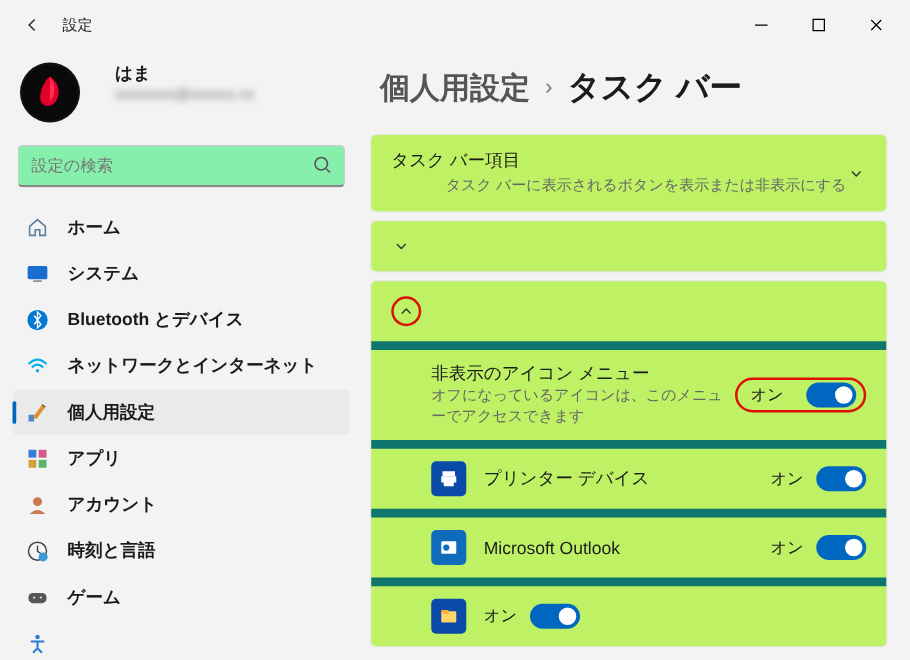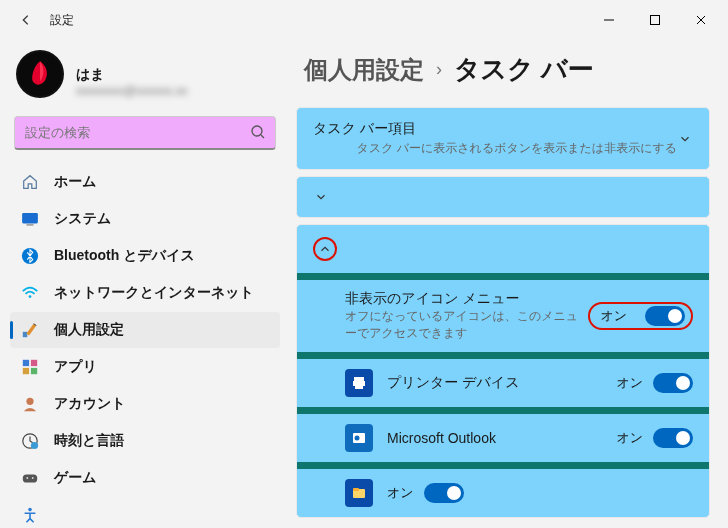--- a/index.html
+++ b/index.html
@@ -7,44 +7,44 @@
 
     .titlebar { height: 40px; display: flex; align-items: center; padding: 0 4px 0 14px; }
     .titlebar .back { width: 24px; height: 24px; display:flex;align-items:center;justify-content:center; color:#333; }
     .titlebar .title { margin-left: 12px; font-size: 12px; }
     .winctrl { margin-left: auto; display: flex; }
     .winctrl div { width: 46px; height: 32px; display:flex;align-items:center;justify-content:center; }
 
     .content { display: flex; height: calc(100% - 40px); }
 
     .sidebar { width: 290px; padding: 6px 10px 0 10px; }
-    .user { display:flex; align-items:flex-end; gap:12px; padding: 4px 6px 12px 6px; }
+    .user { display:flex; align-items:flex-start; gap:28px; padding: 4px 6px 12px 6px; }
     .avatar { width:48px; height:48px; border-radius:50%; background:#111; display:flex;align-items:center;justify-content:center; overflow:hidden;}
     .avatar svg{width:44px;height:44px;}
     .uname { font-size:14px; font-weight:600; }
     .uemail { font-size:12px; color:#777; filter:blur(3px); }
 
     .search { margin: 6px 4px 14px 4px; position:relative; }
-    .search input { width:100%; height:34px; border:1px solid #ccc; border-bottom:2px solid #888; border-radius:4px; background:#f0abfc; padding:0 34px 0 10px; font-size:13px; outline:none;}
+    .search input { width:100%; height:34px; border:1px solid #ccc; border-bottom:2px solid #888; border-radius:4px; background:#86efac; padding:0 34px 0 10px; font-size:13px; outline:none;}
     .search .sicon{ position:absolute; right:10px; top:8px; color:#555;}
 
     .nav { display:flex; flex-direction:column; gap:1px; }
     .nav-item { display:flex; align-items:center; gap:14px; height:36px; padding:0 10px; border-radius:4px; cursor:pointer; position:relative;}
     .nav-item.active { background:#eaeaea; }
     .nav-item.active::before { content:""; position:absolute; left:0; top:9px; bottom:9px; width:3px; background:#0067c0; border-radius:2px; }
     .nav-item .nicon { width:20px; height:20px; display:flex;align-items:center;justify-content:center; }
     .nav-item span.label{ font-size:14px;font-weight:bold; }
 
     .main { flex:1; padding: 12px 18px 0 6px; overflow-y:auto; }
     .breadcrumb { display:flex; align-items:center; gap:12px; margin-bottom:20px; padding-left:8px;}
     .bc1 { font-size:24px; color:#555; font-weight:600;}
     .bcsep { font-size:18px; color:#777;}
     .bc2 { font-size:26px; font-weight:700; }
 
-    .card { background:#7dd3fc; border:1px solid #e8e8e8; border-radius:5px; margin-bottom:6px; }
+    .card { background:#bef264; border:1px solid #e8e8e8; border-radius:5px; margin-bottom:6px; }
     .card-hd { display:flex; align-items:center; padding:12px 16px; cursor:pointer; }
     .card-hd .texts{ flex:1; }
     .card-hd h3{ font-size:14px; font-weight:400; margin-bottom:2px;}
     .card-hd h3.hl{ color:#c03030; border-bottom:1px solid #c03030; display:inline-block; padding-bottom:1px;}
     .card-hd p{ font-size:12px; color:#666;text-align:right; }
     .chev { width:16px; height:16px; display:flex;align-items:center;justify-content:center;}
     .chev.circled{ border:2px solid #d10; border-radius:50%; width:24px;height:24px; padding:2px;}
 
     .row { display:flex; align-items:center; padding:10px 16px 10px 48px; border-top:7px solid #0f766e; }
     .row .ricon{ width:28px;height:28px; border-radius:4px; display:flex;align-items:center;justify-content:center; margin-right:14px;}

